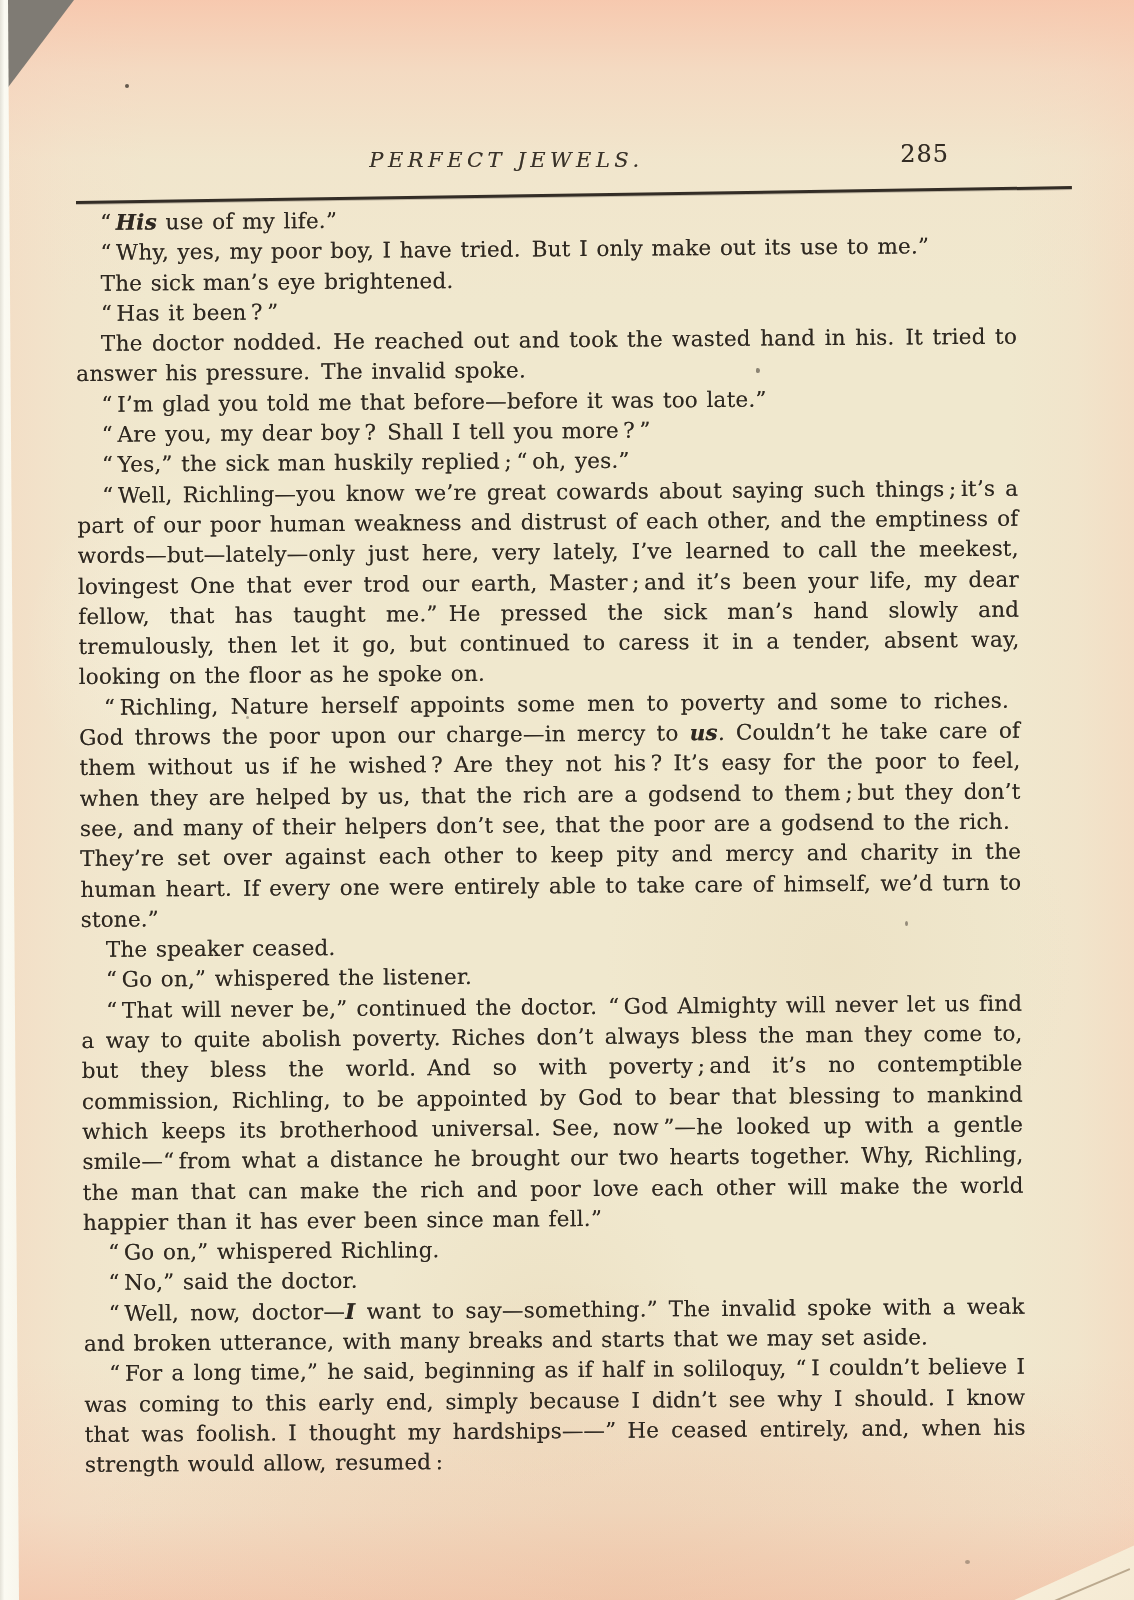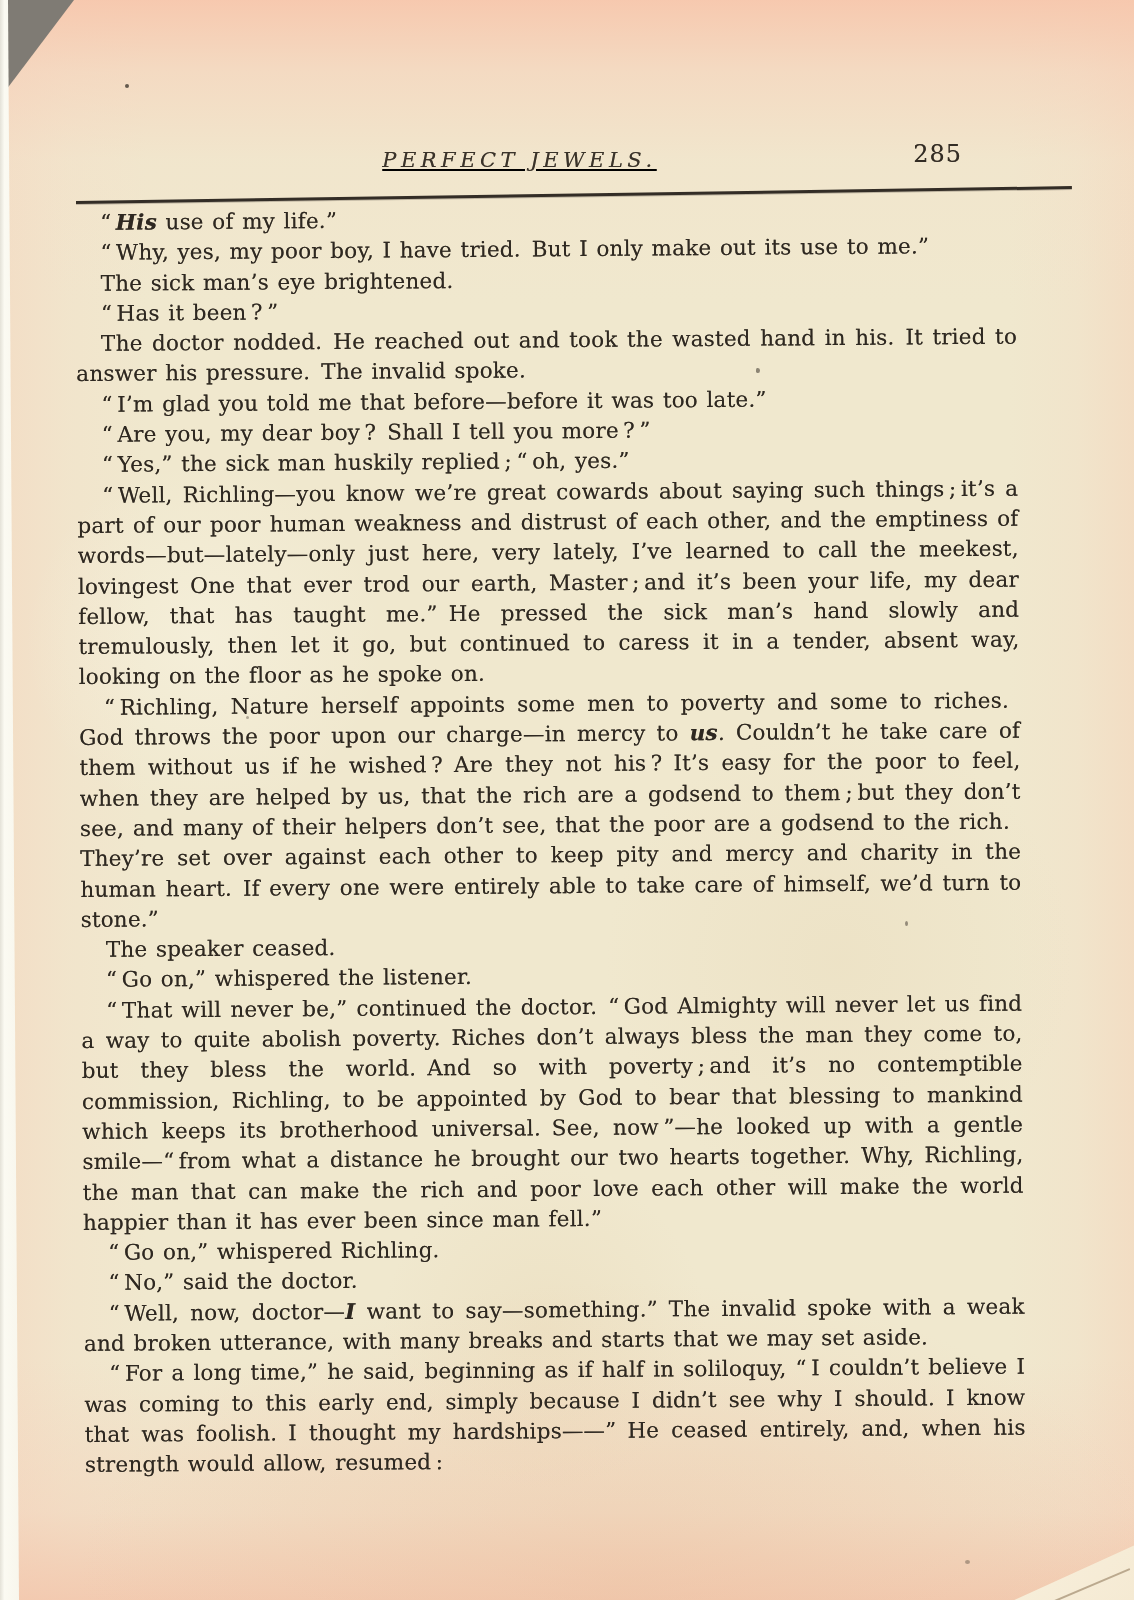--- a/index.html
+++ b/index.html
@@ -25,21 +25,21 @@
     background: #7f7b74;
     clip-path: polygon(0 0, 74px 0, 0 98px);
     z-index: 1;
   }
   .edge-left {
     position: absolute; left: 0; top: 0; bottom: 0; width: 20px;
     background: linear-gradient(90deg, #e4e2d8 0%, #fbfaf2 22%, #f8f6ec 100%);
     clip-path: polygon(0 0, 8px 0, 19px 100%, 0 100%);
     z-index: 2;
   }
-  .header-row { position: absolute; left: 75px; top: 148px; width: 941px; z-index: 3; text-decoration: underline; }
+  .header-row { position: absolute; left: 62px; top: 148px; width: 941px; z-index: 3; }
   .running-title {
     text-align: center;
     transform: translateX(-26px);
     font-style: italic;
     font-size: 21px;
     letter-spacing: 4.5px;
     color: #3a332a;
     text-shadow: 0 0 0.6px rgba(50,40,30,0.55);
   }
   .page-number {

